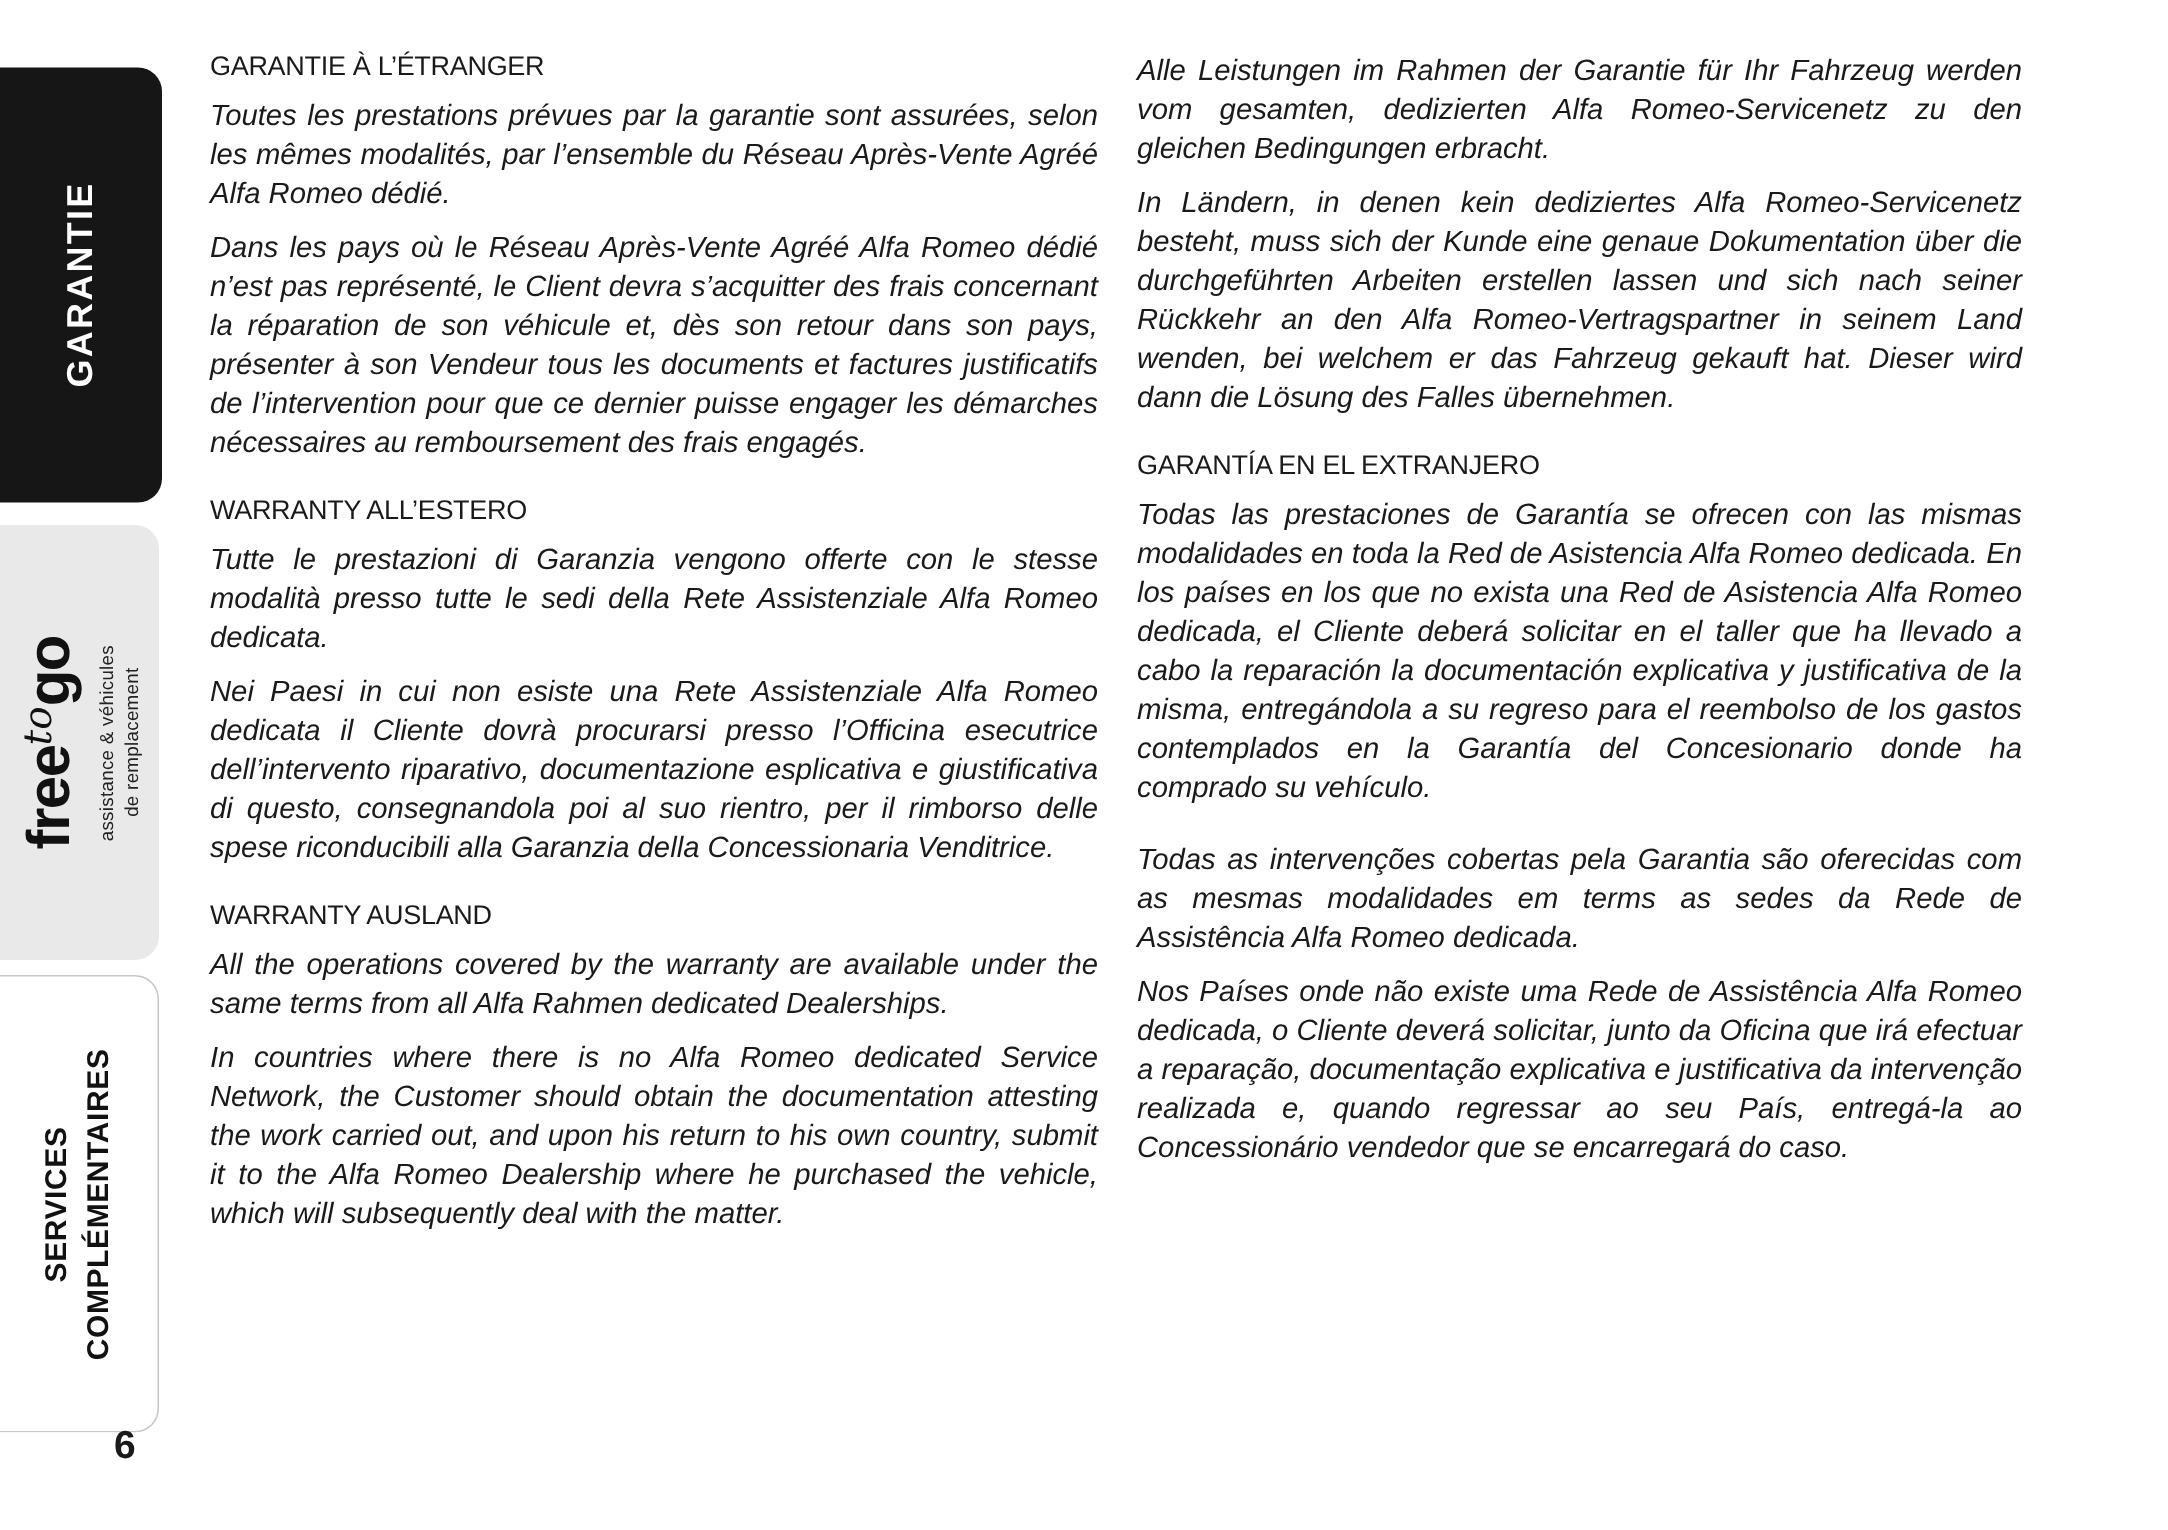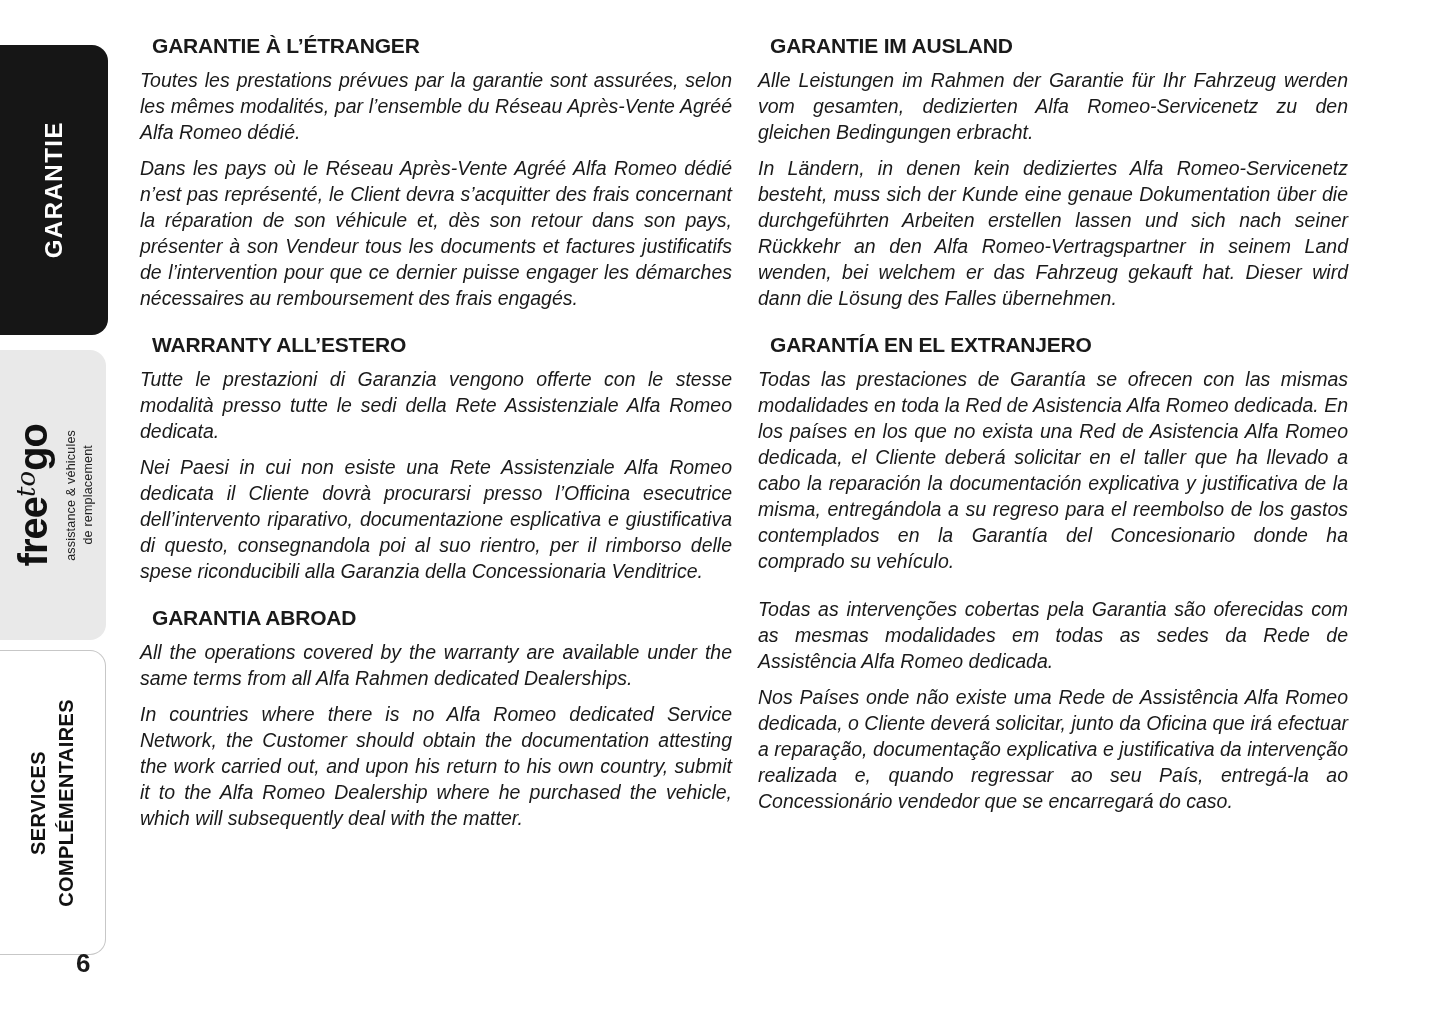--- a/index.html
+++ b/index.html
@@ -61,22 +61,22 @@
     font-size: 26px; font-weight: bold;
   }
 
   
   .col { position: absolute; top: 34px; }
   .col-left  { left: 140px; width: 592px; }
   .col-right { left: 758px; width: 590px; }
 
   .doc-section { margin-bottom: 22px; }
   .section-title {
-    font-size: 21px; font-weight: bold;
-    margin: 0 0 9px 12px; letter-spacing: -0.2px;
+    font-size: 18px; font-weight: normal;
+    margin: 0 0 9px 0; letter-spacing: -0.2px;
   }
   .body-text {
     font-size: 19.5px; line-height: 26px;
     margin: 0 0 10px 0;
     text-align: justify;
     font-style: italic;
   }
   .body-text:last-child { margin-bottom: 0; }
 </style>
 </head>
@@ -109,38 +109,37 @@
     <p class="body-text">Dans les pays où le Réseau Après-Vente Agréé Alfa Romeo dédié n’est pas représenté, le Client devra s’acquitter des frais concernant la réparation de son véhicule et, dès son retour dans son pays, présenter à son Vendeur tous les documents et factures justificatifs de l’intervention pour que ce dernier puisse engager les démarches nécessaires au remboursement des frais engagés.</p>
   </section>
 
   <section class="doc-section">
     <h2 class="section-title">WARRANTY ALL’ESTERO</h2>
     <p class="body-text">Tutte le prestazioni di Garanzia vengono offerte con le stesse modalità presso tutte le sedi della Rete Assistenziale Alfa Romeo dedicata.</p>
     <p class="body-text">Nei Paesi in cui non esiste una Rete Assistenziale Alfa Romeo dedicata il Cliente dovrà procurarsi presso l’Officina esecutrice dell’intervento riparativo, documentazione esplicativa e giustificativa di questo, consegnandola poi al suo rientro, per il rimborso delle spese riconducibili alla Garanzia della Concessionaria Venditrice.</p>
   </section>
 
   <section class="doc-section">
-    <h2 class="section-title">GARANTIA ABROAD</h2>
+    <h2 class="section-title">WARRANTY AUSLAND</h2>
     <p class="body-text">All the operations covered by the warranty are available under the same terms from all Alfa Rahmen dedicated Dealerships.</p>
     <p class="body-text">In countries where there is no Alfa Romeo dedicated Service Network, the Customer should obtain the documentation attesting the work carried out, and upon his return to his own country, submit it to the Alfa Romeo Dealership where he purchased the vehicle, which will subsequently deal with the matter.</p>
   </section>
 
 </div>
 
 <div class="col col-right">
 
   <section class="doc-section">
-    <h2 class="section-title">GARANTIE IM AUSLAND</h2>
     <p class="body-text">Alle Leistungen im Rahmen der Garantie für Ihr Fahrzeug werden vom gesamten, dedizierten Alfa Romeo-Servicenetz zu den gleichen Bedingungen erbracht.</p>
     <p class="body-text">In Ländern, in denen kein dediziertes Alfa Romeo-Servicenetz besteht, muss sich der Kunde eine genaue Dokumentation über die durchgeführten Arbeiten erstellen lassen und sich nach seiner Rückkehr an den Alfa Romeo-Vertragspartner in seinem Land wenden, bei welchem er das Fahrzeug gekauft hat. Dieser wird dann die Lösung des Falles übernehmen.</p>
   </section>
 
   <section class="doc-section">
     <h2 class="section-title">GARANTÍA EN EL EXTRANJERO</h2>
     <p class="body-text">Todas las prestaciones de Garantía se ofrecen con las mismas modalidades en toda la Red de Asistencia Alfa Romeo dedicada. En los países en los que no exista una Red de Asistencia Alfa Romeo dedicada, el Cliente deberá solicitar en el taller que ha llevado a cabo la reparación la documentación explicativa y justificativa de la misma, entregándola a su regreso para el reembolso de los gastos contemplados en la Garantía del Concesionario donde ha comprado su vehículo.</p>
   </section>
 
   <section class="doc-section">
-    <p class="body-text">Todas as intervenções cobertas pela Garantia são oferecidas com as mesmas modalidades em todas as sedes da Rede de Assistência Alfa Romeo dedicada.</p>
+    <p class="body-text">Todas as intervenções cobertas pela Garantia são oferecidas com as mesmas modalidades em terms as sedes da Rede de Assistência Alfa Romeo dedicada.</p>
     <p class="body-text">Nos Países onde não existe uma Rede de Assistência Alfa Romeo dedicada, o Cliente deverá solicitar, junto da Oficina que irá efectuar a reparação, documentação explicativa e justificativa da intervenção realizada e, quando regressar ao seu País, entregá-la ao Concessionário vendedor que se encarregará do caso.</p>
   </section>
 
 </div>
 
 </body></html>

